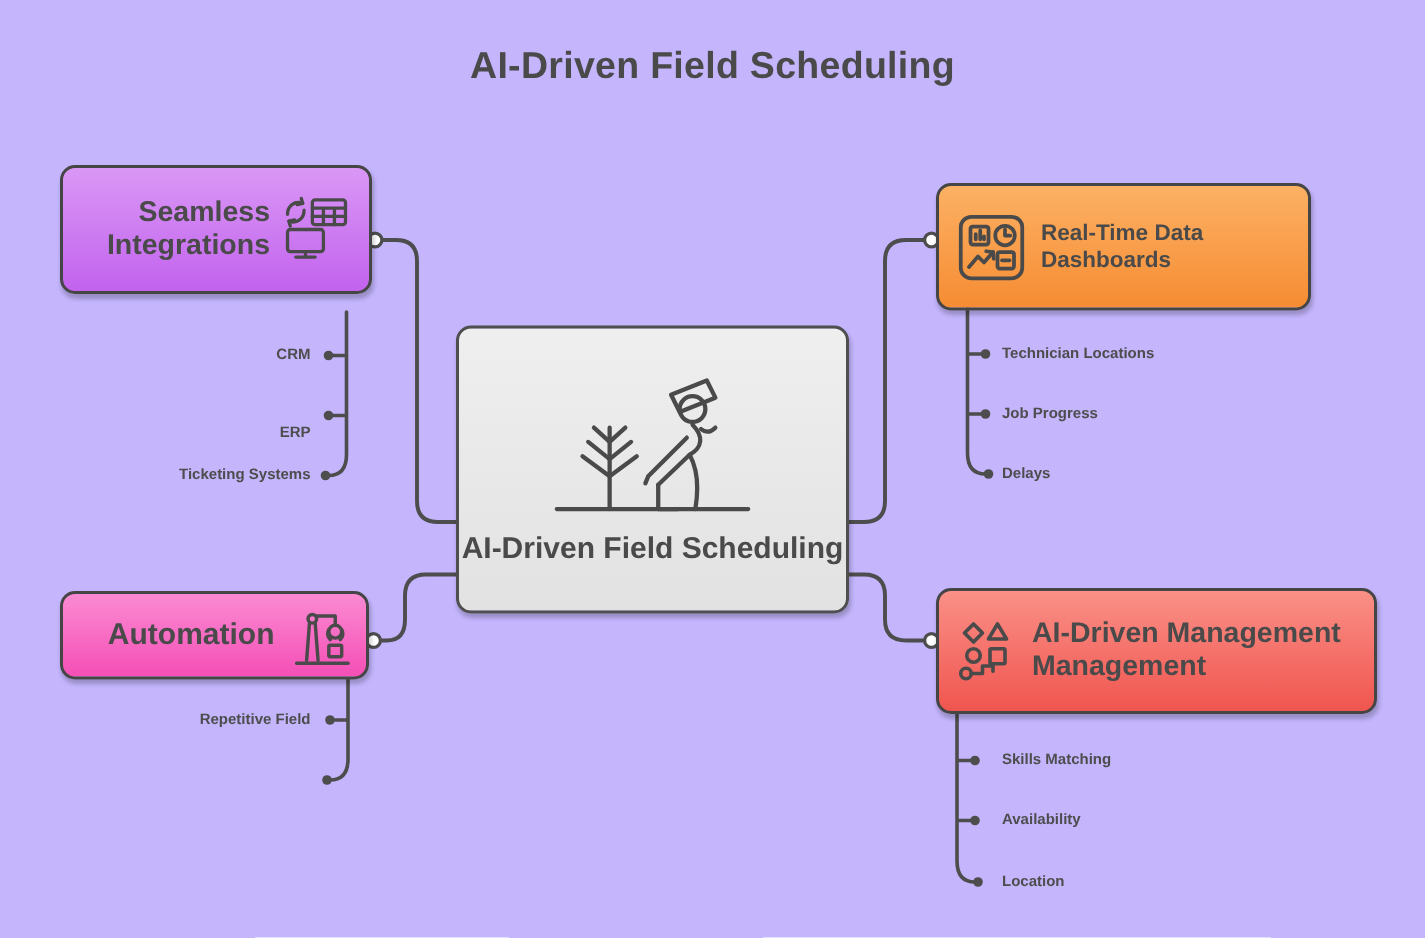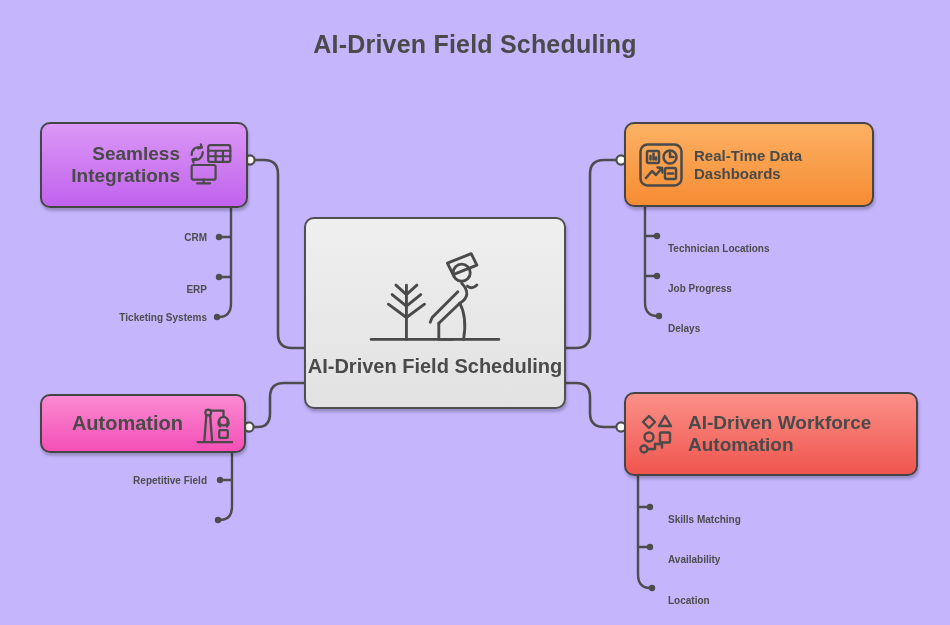--- a/index.html
+++ b/index.html
@@ -11,41 +11,41 @@
     position:absolute;top:30px;left:0;width:950px;text-align:center;
     font-size:25px;font-weight:bold;color:#4a4a4a;letter-spacing:.2px;
   }
   .node{
     position:absolute;box-sizing:border-box;border:2.5px solid #454545;
     border-radius:10px;display:flex;align-items:center;
     box-shadow:1px 3px 3px rgba(0,0,0,.22);
   }
   .node-title{font-weight:bold;color:#4a4a4a;line-height:1.18;}
   .node-purple{background:linear-gradient(180deg,#da97f5 0%,#c263ee 100%);
-    left:40px;top:122px;width:208px;height:86px;justify-content:flex-end;padding:0 12px;gap:8px;}
+    left:40px;top:110px;width:208px;height:86px;justify-content:flex-end;padding:0 12px;gap:8px;}
   .node-purple .node-title{font-size:19px;text-align:right;width:128px;}
   .node-orange{background:linear-gradient(180deg,#fcb164 0%,#f68c33 100%);
     left:624px;top:122px;width:250px;height:85px;justify-content:flex-start;padding:0 12px;gap:10px;}
   .node-orange .node-title{font-size:15px;text-align:left;}
   .node-pink{background:linear-gradient(180deg,#fb8ad2 0%,#f44fb6 100%);
     left:40px;top:394px;width:206px;height:59px;justify-content:flex-end;padding:0 10px;gap:9px;}
   .node-pink .node-title{font-size:20px;text-align:right;}
   .node-red{background:linear-gradient(180deg,#fa9087 0%,#f0554f 100%);
     left:624px;top:392px;width:294px;height:84px;justify-content:flex-start;padding:0 12px;gap:10px;}
   .node-red .node-title{font-size:19px;text-align:left;}
   .node-center{background:linear-gradient(180deg,#efefef 0%,#e2e2e2 100%);
     left:304px;top:217px;width:262px;height:192px;flex-direction:column;
     justify-content:center;gap:8px;border-color:#4f4f4f;}
   .node-center .node-title{font-size:20px;text-align:center;}
   .leaf{
     position:absolute;font-size:10px;font-weight:bold;color:#4d4d4d;
     white-space:nowrap;transform:translateY(-50%);
   }
   .leaf.left{right:743px;text-align:right;}
-  .leaf.right{left:668px;text-align:left;margin-top:12px;}
+  .leaf.right{left:668px;text-align:left;}
   .wires{position:absolute;left:0;top:0;pointer-events:none;}
   .icon{display:flex;align-items:center;justify-content:center;flex:0 0 auto;}
 </style>
 </head>
 <body>
 
 <div class="stage">
 
   <div class="page-title">AI-Driven Field Scheduling</div>
 
@@ -154,21 +154,21 @@
     <span class="icon">
       <svg width="40" height="42" viewBox="0 0 40 42" fill="none" stroke="#4a4a4a" stroke-width="2.4" stroke-linecap="round" stroke-linejoin="round">
         <path d="M11 3 L17 9 L11 15 L5 9 Z"></path>
         <path d="M27 3 L33 13 L21 13 Z"></path>
         <circle cx="11" cy="24" r="4.5"></circle>
         <rect x="22" y="19.5" width="10" height="10" rx="1"></rect>
         <circle cx="6" cy="36" r="3.5"></circle>
         <path d="M9.5 36 H17 V31 H24 M24 31 V34.5"></path>
       </svg>
     </span>
-    <div class="node-title">AI-Driven Workforce Automation</div>
+    <div class="node-title">AI-Driven Management Management</div>
   </div>
 
   <div class="leaf left" style="top:237px">CRM</div>
   <div class="leaf left" style="top:289px">ERP</div>
   <div class="leaf left" style="top:317px">Ticketing Systems</div>
   <div class="leaf left" style="top:480px">Repetitive Field</div>
 
   <div class="leaf right" style="top:236px">Technician Locations</div>
   <div class="leaf right" style="top:276px">Job Progress</div>
   <div class="leaf right" style="top:316px">Delays</div>

